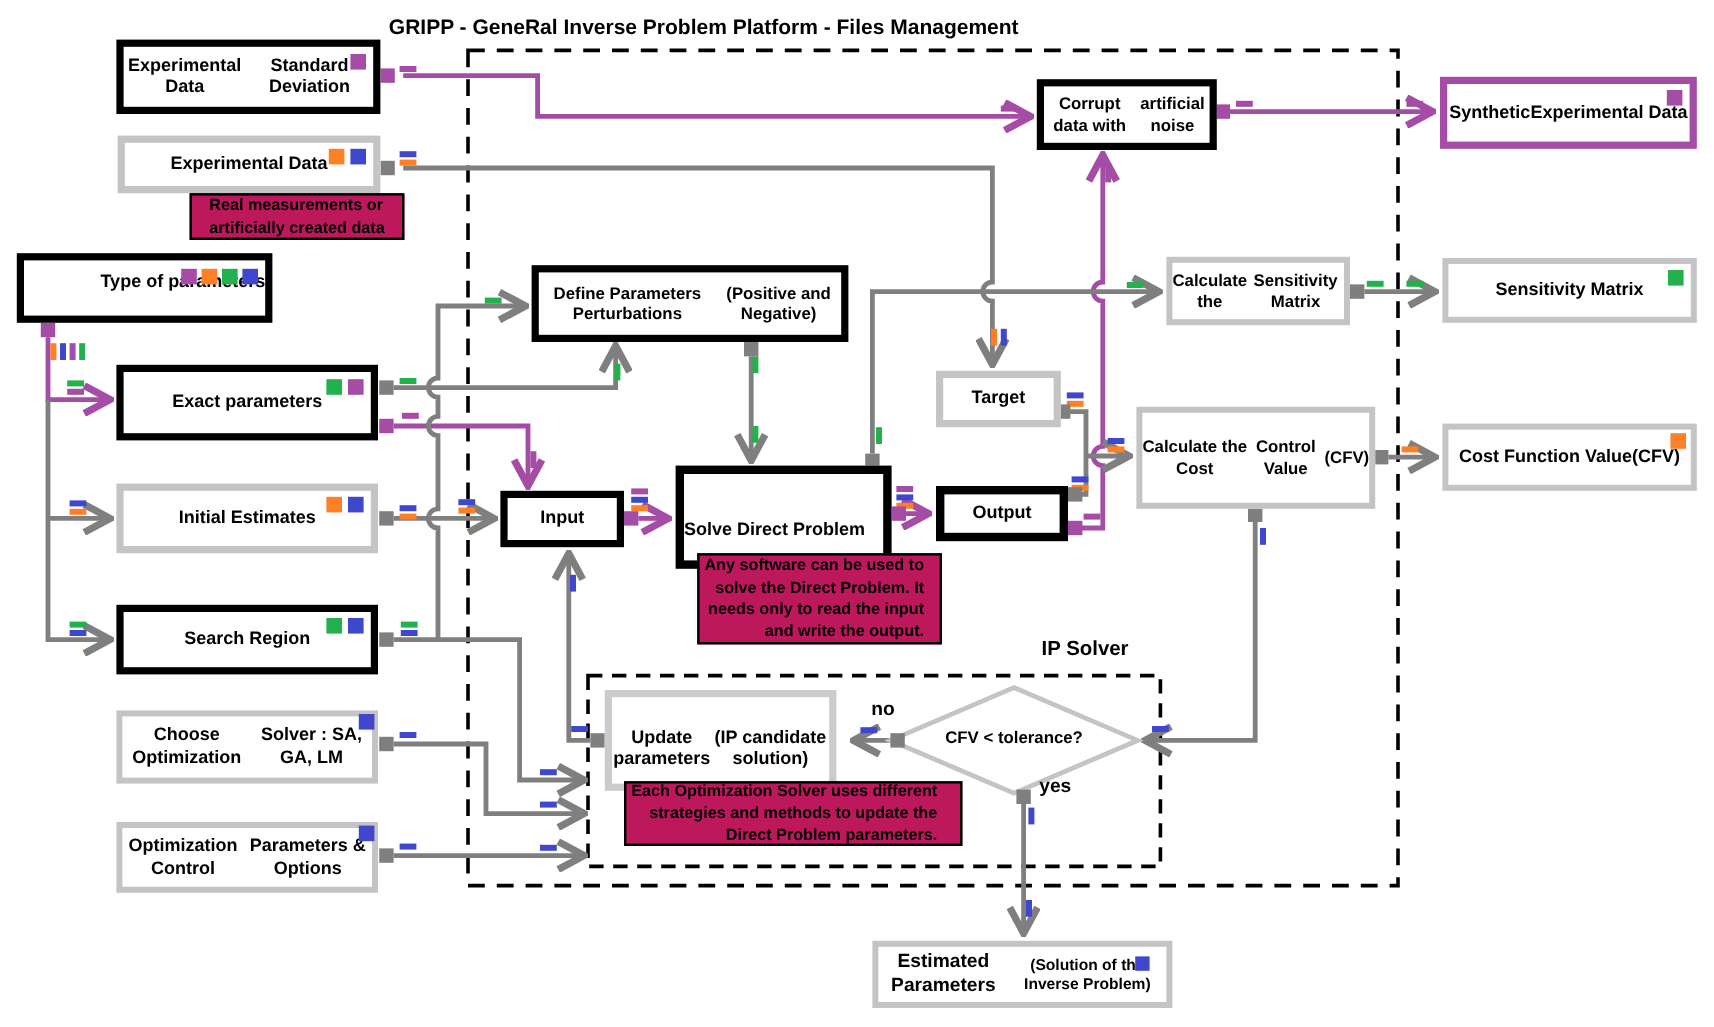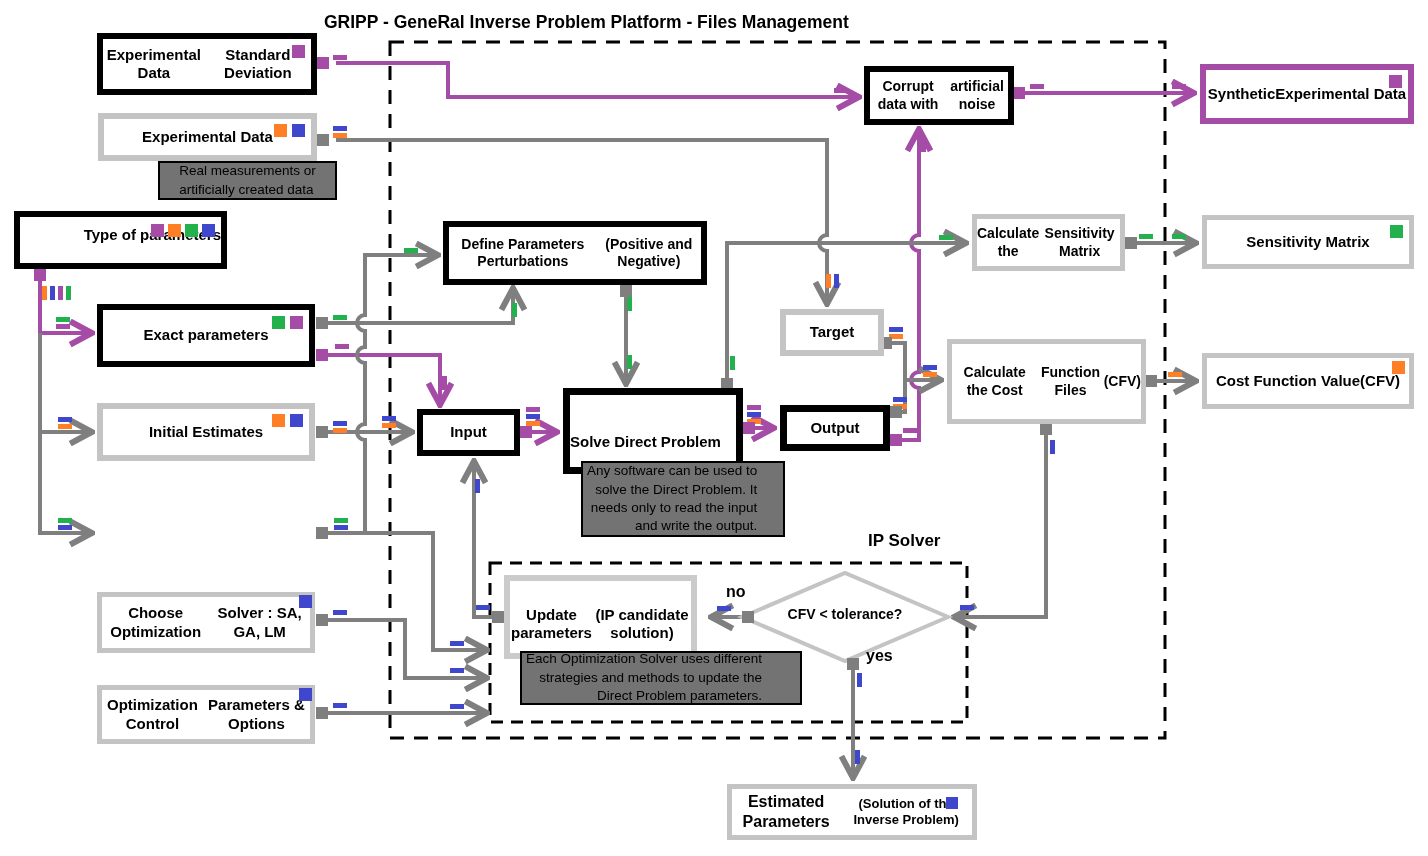--- a/index.html
+++ b/index.html
@@ -9,21 +9,21 @@
   .box{position:absolute;background:#fff;z-index:2;display:flex;flex-direction:row;
        align-items:center;justify-content:center;text-align:center;font-weight:bold;
        color:#000;line-height:1.22;box-sizing:border-box;}
   .b-black{border:6px solid #000;}
   .b-black7{border:7px solid #000;}
   .b-gray{border:6px solid var(--box_gray);}
   .b-gray5{border:5px solid var(--box_gray);}
   .b-lgray{border:6px solid var(--light_gray);}
   .b-purple{border:6px solid var(--purple);}
   .f15{font-size:15px;} .f14{font-size:14px;} .f13{font-size:13px;} .f16{font-size:16px;}
-  .note{position:absolute;background:#737373;border:2px solid #000;font-weight:normal;
+  .note{position:absolute;background:#be185d;border:2px solid #000;font-weight:bold;
         font-size:13.5px;line-height:1.36;white-space:pre-line;z-index:6;
         display:flex;align-items:center;justify-content:center;box-sizing:border-box;}
   .note.left{justify-content:flex-start;text-align:right;padding:1px 4px;}
   .sq{position:absolute;width:13px;height:13px;z-index:3;}
   .lbl{position:absolute;font-weight:bold;color:#000;z-index:4;}
   .title{position:absolute;left:324px;top:12px;width:912px;
          font-size:17.5px;font-weight:bold;color:#000;z-index:4;}
   .dmtext{position:absolute;left:742px;top:606px;width:206px;text-align:center;
           font-size:14px;font-weight:bold;z-index:4;}
 </style>
@@ -197,20 +197,25 @@
     <i class="sq" style="right: 24px; top: 6px; background: rgb(34, 177, 76);"></i>
     <i class="sq" style="right: 6px; top: 6px; background: rgb(164, 76, 166);"></i>
   </div>
 
   <div class="box b-gray f15" style="left:97px;top:403px;width:218px;height:58px;">
     <span>Initial Estimates</span>
     <i class="sq" style="right: 24px; top: 5px; background: rgb(255, 127, 39);"></i>
     <i class="sq" style="right: 6px; top: 5px; background: rgb(63, 72, 204);"></i>
   </div>
 
+  <div class="box b-black f15" style="left:97px;top:504px;width:218px;height:58px;">
+    <span>Search Region</span>
+    <i class="sq" style="right: 24px; top: 5px; background: rgb(34, 177, 76);"></i>
+    <i class="sq" style="right: 6px; top: 5px; background: rgb(63, 72, 204);"></i>
+  </div>
 
   <div class="box b-gray5 f15" style="left:97px;top:592px;width:218px;height:61px;">
     <span>Choose Optimization</span>
     <span>Solver : SA, GA, LM</span>
     <i class="sq" style="right: -2px; top: -2px; background: rgb(63, 72, 204);"></i>
   </div>
 
   <div class="box b-gray5 f15" style="left:97px;top:685px;width:218px;height:59px;">
     <span>Optimization Control</span>
     <span>Parameters &amp; Options</span>
@@ -247,21 +252,21 @@
     <span>artificial noise</span>
   </div>
 
   <div class="box b-gray5 f14" style="left:972px;top:214px;width:153px;height:57px;">
     <span>Calculate the</span>
     <span>Sensitivity Matrix</span>
   </div>
 
   <div class="box b-gray5 f14" style="left:947px;top:339px;width:199px;height:85px;">
     <span>Calculate the Cost</span>
-    <span>Function Files</span>
+    <span>Control Value</span>
     <span>(CFV)</span>
   </div>
 
   <div class="box b-purple f15" style="left:1200px;top:64px;width:214px;height:60px;">
     <span>Synthetic</span>
     <span>Experimental Data</span>
     <i class="sq" style="right: 6px; top: 5px; background: rgb(164, 76, 166);"></i>
   </div>
 
   <div class="box b-gray5 f15" style="left:1202px;top:215px;width:212px;height:54px;">

